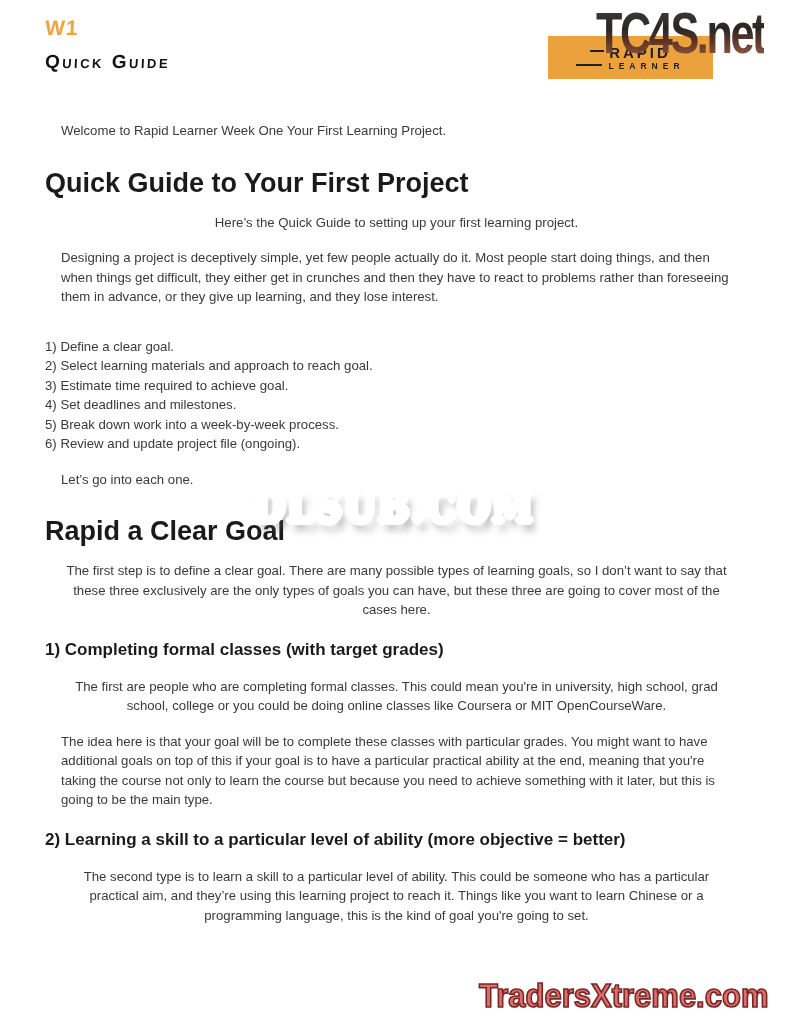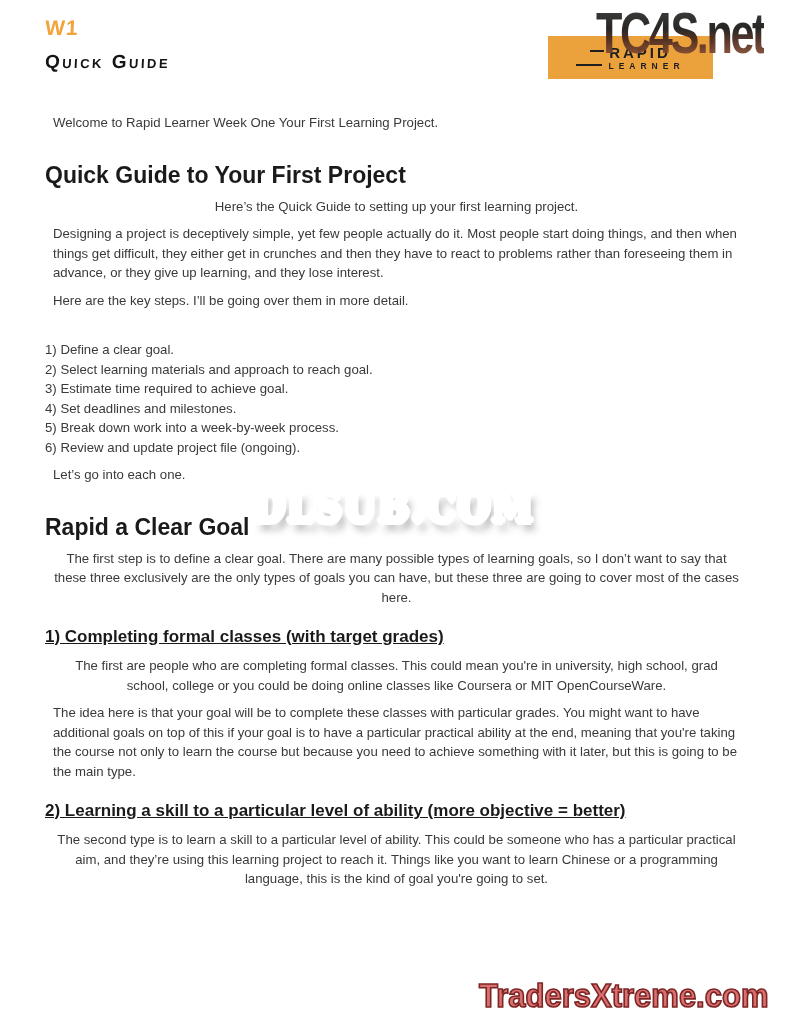--- a/index.html
+++ b/index.html
@@ -64,28 +64,28 @@
       -2px -2px 1px #ffffff, 2px -2px 1px #ffffff, -2px 2px 1px #ffffff, 2px 2px 1px #ffffff,
       0 0 6px rgba(255,255,255,0.9);
     transform: scaleY(1.05);
   }
 
   
   .content {
     position: absolute; left: 45px; top: 105px; width: 703px;
     font-size: 13.2px; line-height: 19.5px; color: #3a3a3a;
   }
-  .content p { margin: 8px; }
-  h1 { font-size: 23px; line-height: 27px; color: #1a1a1a; font-weight: 700; }
+  .content p { margin: 16px; }
+  h1 { font-size: 27px; line-height: 27px; color: #1a1a1a; font-weight: 700; }
   h2 { font-size: 17px; line-height: 22px; color: #1a1a1a; font-weight: 700; }
 
   .mt-gap   { margin-top: 20px; }   
   .mt-h1    { margin-top: 29px; }   
   .mt-after-h { margin-top: 12px; text-align: center; } 
-  .mt-h2    { margin-top: 19px; text-decoration: underline; }
+  .mt-h2    { margin-top: 19px; }
   .mt-list  { margin-top: 30px; }
   .steps div { line-height: 19.5px; }
 </style>
 </head>
 <body>
 
 <div class="page">
 
   <div class="week-label">W1</div>
   <div class="doc-label">Quick Guide</div>
@@ -104,21 +104,20 @@
   <div class="wm-top">TC4S.net</div>
   <div class="wm-mid">DLSUB.COM</div>
   <div class="wm-bottom">TradersXtreme.com</div>
 
   <div class="content">
     <p>Welcome to Rapid Learner Week One Your First Learning Project.</p>
 
     <h1 class="mt-h1">Quick Guide to Your First Project</h1>
     <p class="mt-after-h">Here’s the Quick Guide to setting up your first learning project.</p>
     <p class="mt-gap">Designing a project is deceptively simple, yet few people actually do it. Most people start doing things, and then when things get difficult, they either get in crunches and then they have to react to problems rather than foreseeing them in advance, or they give up learning, and they lose interest.</p>
-    <p class="mt-gap">Here are the key steps. I’ll be going over them in more detail.</p>
 
     <div class="steps mt-list">
       <div>1) Define a clear goal.</div>
       <div>2) Select learning materials and approach to reach goal.</div>
       <div>3) Estimate time required to achieve goal.</div>
       <div>4) Set deadlines and milestones.</div>
       <div>5) Break down work into a week-by-week process.</div>
       <div>6) Review and update project file (ongoing).</div>
     </div>
 

